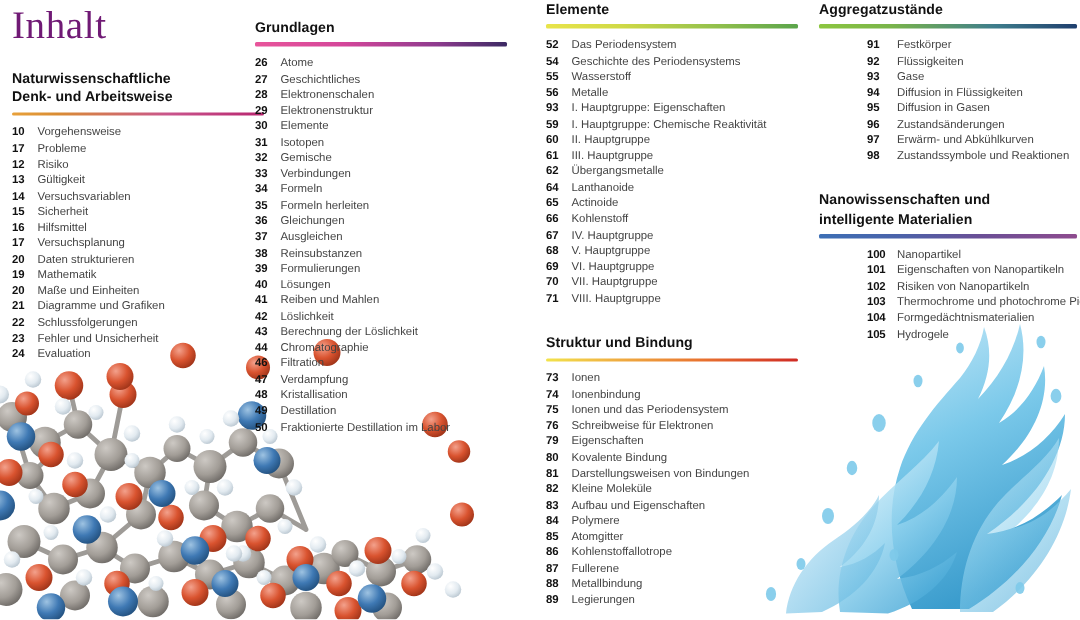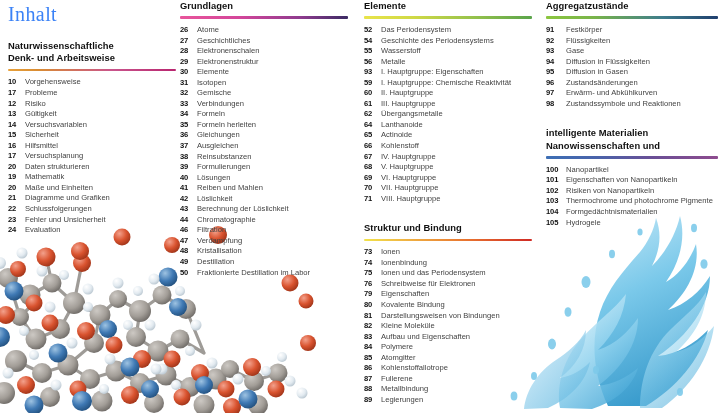--- a/index.html
+++ b/index.html
@@ -13,29 +13,29 @@
   .page{position:absolute;inset:0;}
 
   
   .art{position:absolute;pointer-events:none;}
   #molecules{left:-10px;bottom:0;width:330px;height:230px;}
   #water{right:0;bottom:0;width:230px;height:205px;}
 
   
   .col{position:absolute;top:0;}
   #col1{left:8px;width:168px;}
-  #col2{left:180px;width:168px;}
+  #col2{left:170px;width:168px;margin-top:12px;}
   #col3{left:364px;width:168px;}
   #col4{left:546px;width:172px;}
 
   .booktitle{
     font-family:"Liberation Serif", serif;
-    font-size:20px;
+    font-size:26px;
     font-weight:400;
-    color:#3b82f6;
+    color:#701a75;
     letter-spacing:.4px;
     line-height:1;
     margin:4px 0 16px 0;
   }
 
   .sect{margin-bottom:6px;}
   .sect-title{
     font-size:9.4px;
     font-weight:700;
     color:#111;
@@ -61,21 +61,21 @@
     white-space:nowrap;
   }
   ul.toc li .num{
     font-weight:700;
     color:#111;
     width:17px;
     flex:0 0 17px;
     text-align:left;
     letter-spacing:-.1px;
   }
-  #col4 ul.toc li .num{width:20px;flex:0 0 20px;}
+  #col4 ul.toc li .num{width:20px;flex:0 0 20px;margin-left:32px;}
   ul.toc li .lbl{color:#434343;}
 
   .gap{height:12px;}
 </style>
 </head>
 <body>
 
 <div class="page">
 
   <svg class="art" id="molecules" viewBox="0 0 330 230" aria-hidden="true">
@@ -652,22 +652,22 @@
             <span class="num">98</span>
             <span class="lbl">Zustandssymbole und Reaktionen</span>
           </li>
       </ul>
     </div>
 
     <div class="gap"></div>
 
     <div class="sect">
       <div class="sect-title">
+        <div>Nanowissenschaften und</div>
         <div>intelligente Materialien</div>
-        <div>Nanowissenschaften und</div>
       </div>
       <div class="rule r-blue-violet"></div>
       <ul class="toc">
         <li>
             <span class="num">100</span>
             <span class="lbl">Nanopartikel</span>
           </li>
         <li>
             <span class="num">101</span>
             <span class="lbl">Eigenschaften von Nanopartikeln</span>

